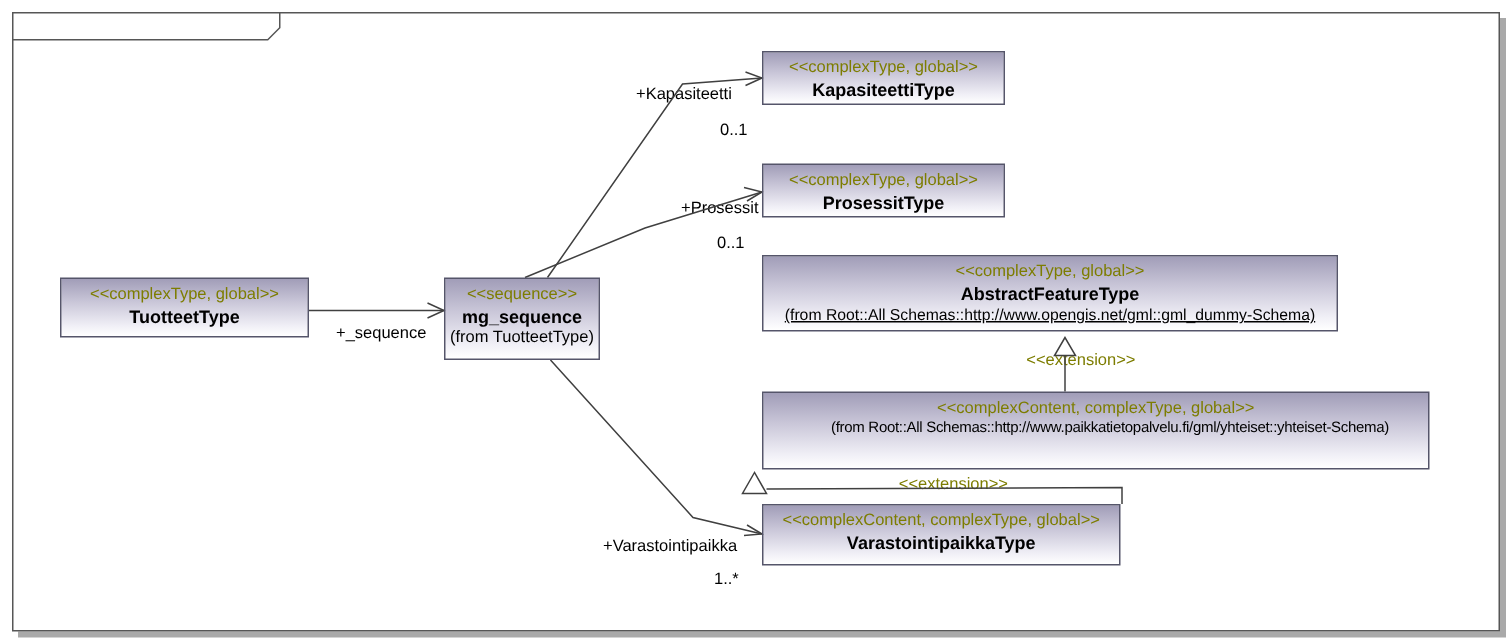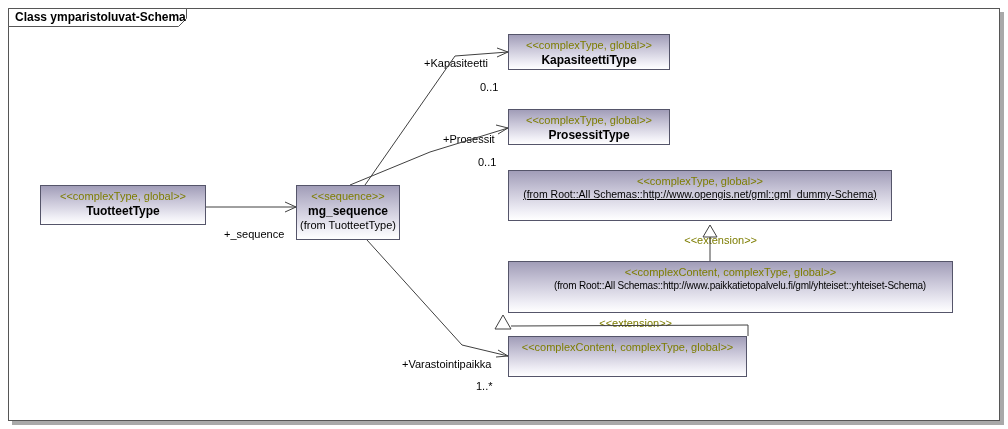--- a/index.html
+++ b/index.html
@@ -61,21 +61,20 @@
       <line x1="710" y1="261" x2="710" y2="237"></line>
       <polygon points="710,225 703,237 717,237"></polygon>
     </g>
 
     <g>
       <polyline points="511,326 748,325 748,336"></polyline>
       <polygon points="503,315 495,329 511,329"></polygon>
     </g>
   </svg>
 
-  <div id="diagram-title">Class ymparistoluvat-Schema</div>
 
   <div class="uml-box" style="left:40px;top:185px;width:166px;height:40px;">
     <div class="stereo">&lt;&lt;complexType, global&gt;&gt;</div>
     <div class="bname">TuotteetType</div>
   </div>
 
   <div class="uml-box" style="left:296px;top:185px;width:104px;height:55px;">
     <div class="stereo">&lt;&lt;sequence&gt;&gt;</div>
     <div class="bname">mg_sequence</div>
     <div class="from">(from TuotteetType)</div>
@@ -86,38 +85,40 @@
     <div class="bname">KapasiteettiType</div>
   </div>
 
   <div class="uml-box" style="left:508px;top:109px;width:162px;height:36px;">
     <div class="stereo">&lt;&lt;complexType, global&gt;&gt;</div>
     <div class="bname">ProsessitType</div>
   </div>
 
   <div class="uml-box" style="left:508px;top:170px;width:384px;height:51px;">
     <div class="stereo">&lt;&lt;complexType, global&gt;&gt;</div>
+    <div class="bname">AbstractFeatureType</div>
     <div class="from small">(from Root::All Schemas::http://www.opengis.net/gml::gml_dummy-Schema)</div>
   </div>
 
   <div class="uml-box" style="left:508px;top:261px;width:445px;height:52px;">
     <div class="stereo">&lt;&lt;complexContent, complexType, global&gt;&gt;</div>
     <div class="from tiny">(from Root::All Schemas::http://www.paikkatietopalvelu.fi/gml/yhteiset::yhteiset-Schema)</div>
   </div>
 
   <div class="uml-box" style="left:508px;top:336px;width:239px;height:41px;">
     <div class="stereo">&lt;&lt;complexContent, complexType, global&gt;&gt;</div>
+    <div class="bname">VarastointipaikkaType</div>
   </div>
 
-  <div class="clabel" style="left:224px;top:228px;text-align:right;">+_sequence</div>
+  <div class="clabel" style="left:224px;top:216px;text-align:right;">+_sequence</div>
 
   <div class="clabel" style="left:424px;top:57px;">+Kapasiteetti</div>
   <div class="clabel" style="left:480px;top:81px;">0..1</div>
 
-  <div class="clabel" style="left:443px;top:133px;">+Prosessit</div>
+  <div class="clabel" style="left:454px;top:133px;">+Prosessit</div>
   <div class="clabel" style="left:478px;top:156px;">0..1</div>
 
   <div class="clabel" style="left:402px;top:358px;">+Varastointipaikka</div>
   <div class="clabel" style="left:476px;top:380px;">1..*</div>
 
   <div class="clabel olive" style="left:655px;top:234px;width:102px;">&lt;&lt;extension&gt;&gt;</div>
 
   <div class="clabel olive" style="left:570px;top:317px;width:102px;">&lt;&lt;extension&gt;&gt;</div>
 
 </div>

